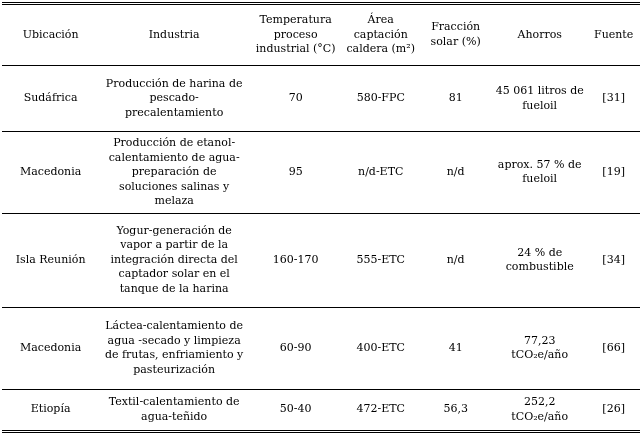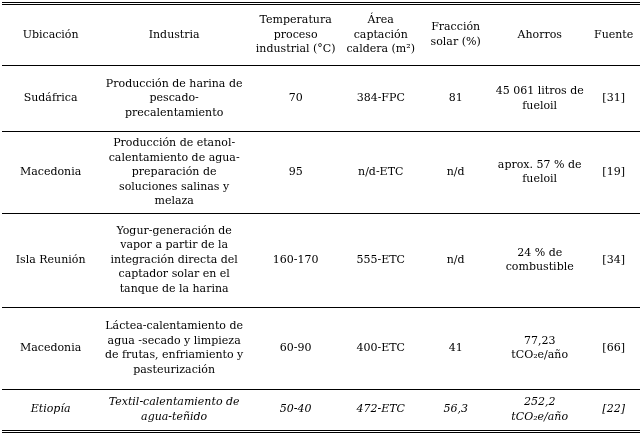--- a/index.html
+++ b/index.html
@@ -30,21 +30,21 @@
   tbody tr {
     border-bottom: 1px solid #000000;
   }
   tbody tr:last-child {
     border-bottom: none;
   }
   tbody tr:nth-child(1) { height: 66px; }
   tbody tr:nth-child(2) { height: 80px; }
   tbody tr:nth-child(3) { height: 94px; }
   tbody tr:nth-child(4) { height: 82px; }
-  tbody tr:nth-child(5) { height: 42px; font-style: italic; }
+  tbody tr:nth-child(5) { height: 42px; }
   th, td {
     text-align: center;
     vertical-align: middle;
     padding: 4px 3px;
     line-height: 1.32;
   }
   th {
     font-weight: normal;
   }
   .col-ubicacion  { width: 96px; }
@@ -78,21 +78,21 @@
         <th>Fracción solar (%)</th>
         <th>Ahorros</th>
         <th>Fuente</th>
       </tr>
     </thead>
     <tbody>
       <tr>
         <td>Sudáfrica</td>
         <td>Producción de harina de pescado-precalentamiento</td>
         <td>70</td>
-        <td>384-FPC</td>
+        <td>580-FPC</td>
         <td>81</td>
         <td>45 061 litros de fueloil</td>
         <td>[31]</td>
       </tr>
       <tr>
         <td>Macedonia</td>
         <td>Producción de etanol-calentamiento de agua-preparación de soluciones salinas y melaza</td>
         <td>95</td>
         <td>n/d-ETC</td>
         <td>n/d</td>
@@ -117,17 +117,17 @@
         <td>77,23 tCO₂e/año</td>
         <td>[66]</td>
       </tr>
       <tr>
         <td>Etiopía</td>
         <td>Textil-calentamiento de agua-teñido</td>
         <td>50-40</td>
         <td>472-ETC</td>
         <td>56,3</td>
         <td>252,2 tCO₂e/año</td>
-        <td>[22]</td>
+        <td>[26]</td>
       </tr>
     </tbody>
   </table>
 </div>
 
 </body></html>

